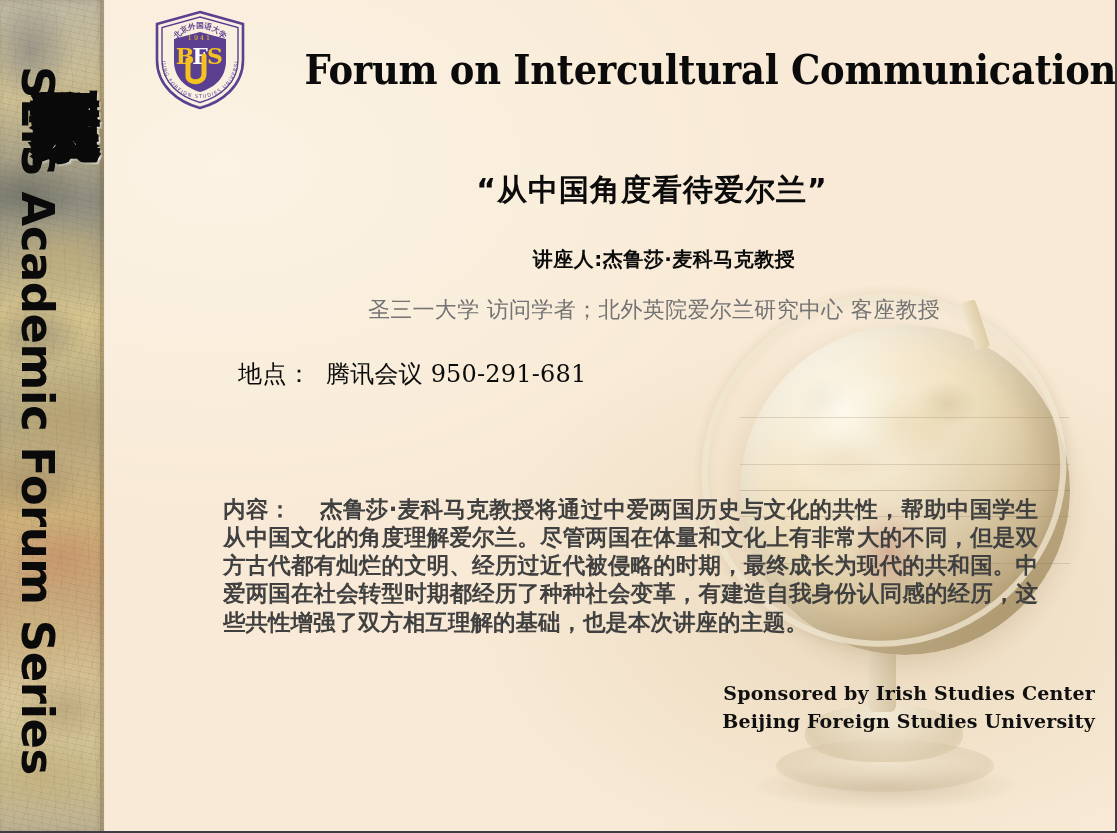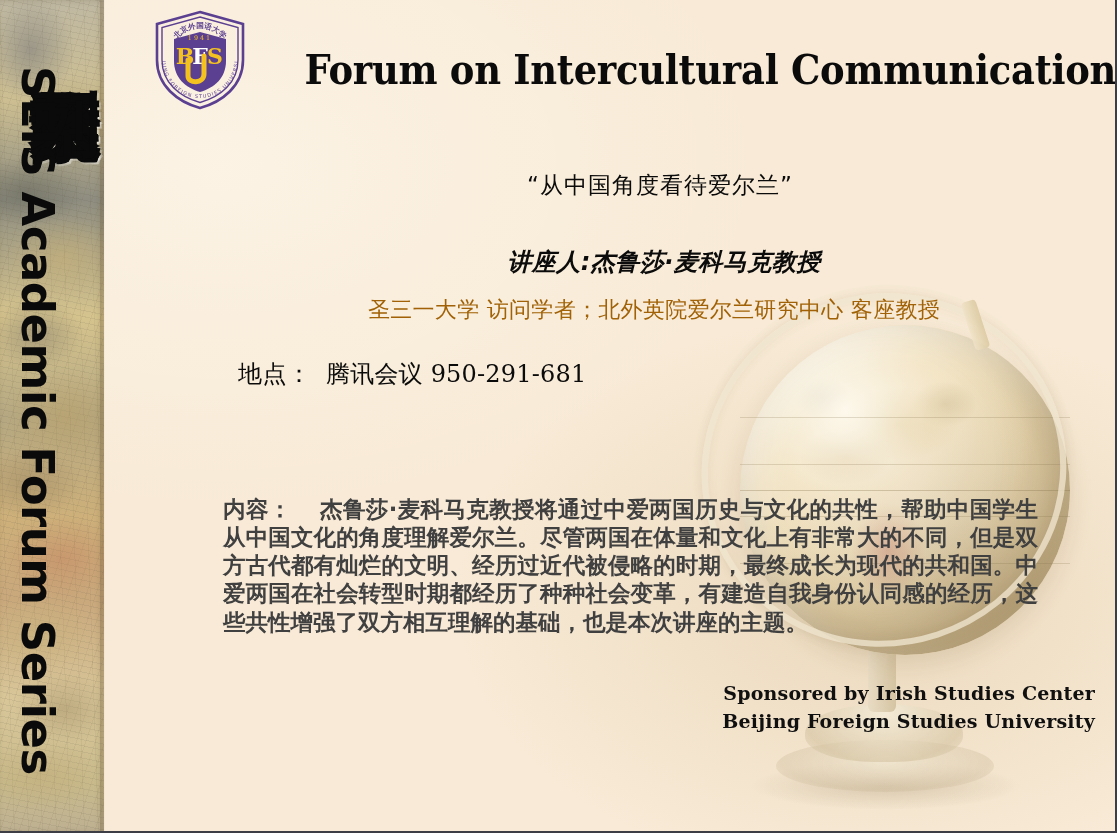--- a/index.html
+++ b/index.html
@@ -186,49 +186,48 @@
     font-size:41px;
     line-height:1.06;
     letter-spacing:-0.3px;
     color:#0b0b0b;
     transform:scaleX(0.90);
     transform-origin:center top;
     white-space:nowrap;
   }
 
   .cn-title {
-    position:absolute; left:116px; top:170px;
+    position:absolute; left:108px; top:170px;
     width:880px;
     text-align:center;
     font-family:"DejaVu Sans", sans-serif;
-    font-weight:normal;
-    font-size:23px;
+    font-weight:bold;
+    font-size:30px;
     color:#0b0b0b;
     letter-spacing:1px;
   }
 
   .speaker {
     position:absolute; left:120px; top:246px;
     width:880px;
     text-align:center;
     font-family:"DejaVu Sans", sans-serif;
     font-weight:bold;
-    font-size:24px;
+    font-size:20px;
     color:#0b0b0b;
     letter-spacing:0.5px;
-    font-style:italic;
   }
 
   .affiliation {
     position:absolute; left:100px; top:295px;
     width:900px;
     text-align:center;
     font-family:"DejaVu Serif", serif;
     font-size:22px;
-    color:#a16207;
+    color:#737373;
     letter-spacing:0.3px;
   }
 
   
   .details {
     position:absolute; left:134px; top:358px;
     font-family:"DejaVu Serif", serif;
     font-size:24px;
     line-height:1.36;
     color:#0b0b0b;

